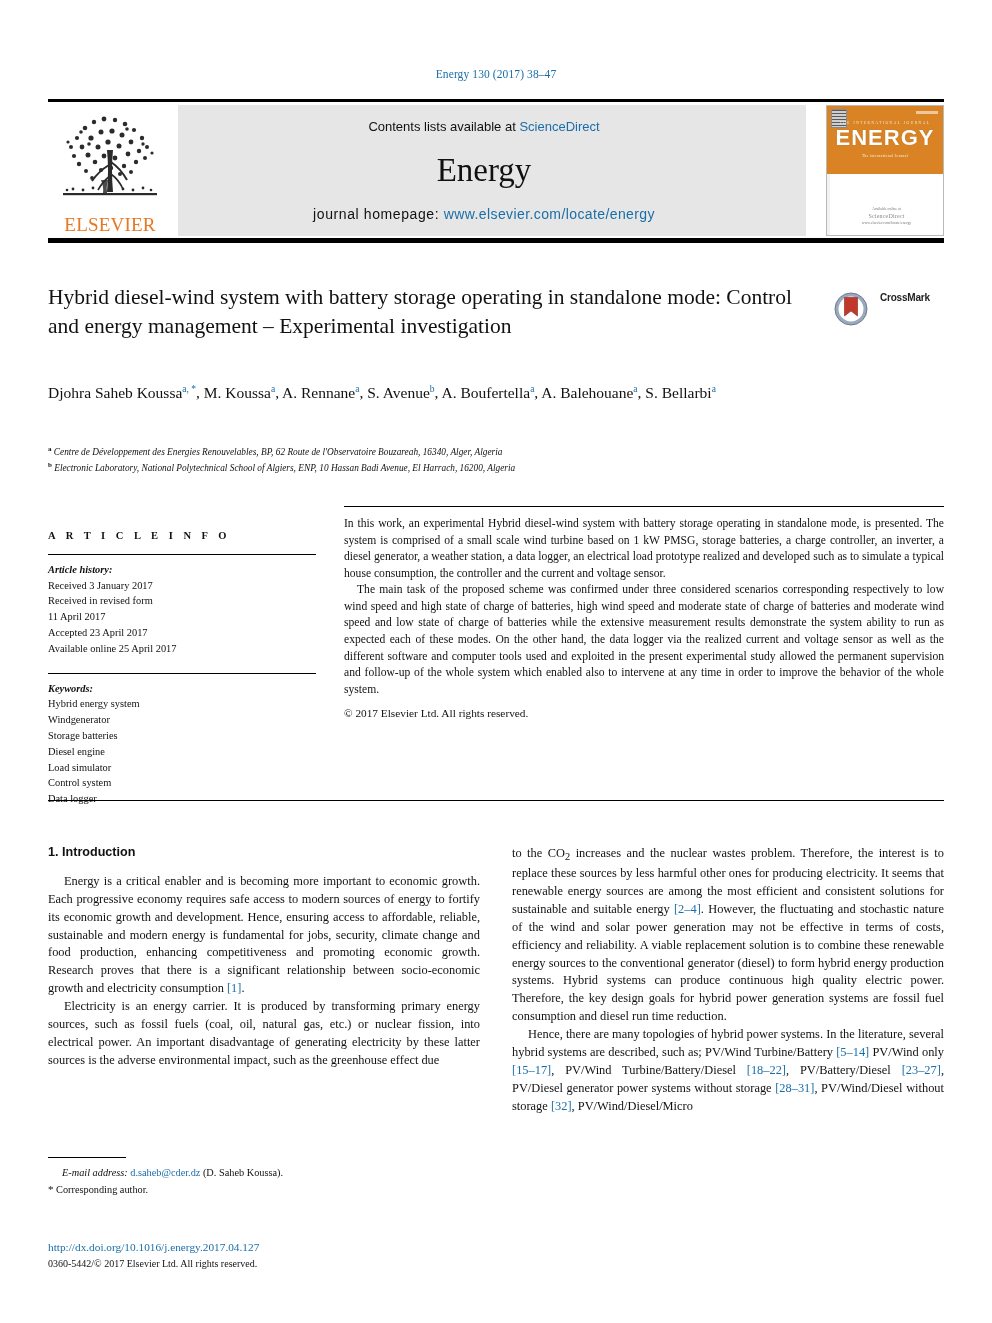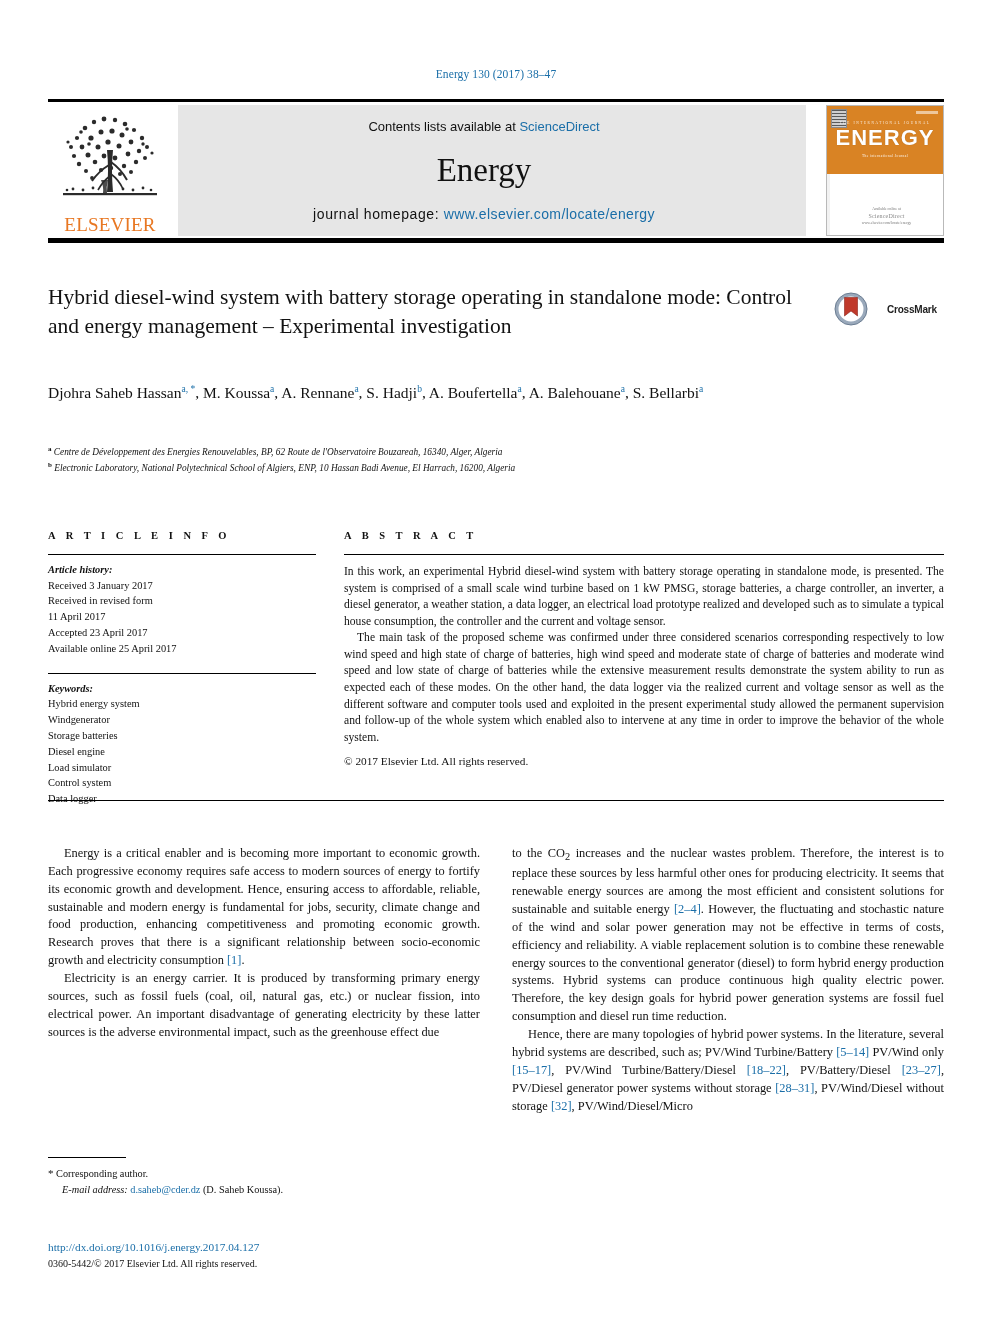--- a/index.html
+++ b/index.html
@@ -202,22 +202,22 @@
     color: #111;
     margin: 0;
     font-weight: normal;
   }
   .crossmark {
     position: absolute;
     top: 292px;
     right: 48px;
     width: 110px;
     display: flex;
-    align-items: center;
-    gap: 19px;
+    align-items: flex-start;
+    gap: 12px;
   }
   .crossmark-label {
     font-family: "Liberation Sans", sans-serif;
     font-size: 10px;
     font-weight: bold;
     color: #222;
     letter-spacing: -0.2px;
   }
 
   
@@ -504,24 +504,24 @@
       <circle cx="17" cy="17" r="16" fill="#9aa9bb"></circle>
       <circle cx="17" cy="17" r="16" fill="none" stroke="#6b7d92" stroke-width="1"></circle>
       <circle cx="17" cy="17" r="12.5" fill="#ffffff"></circle>
       <path d="M10.5 5.5 h13 v18.5 l-6.5 -5 l-6.5 5 z" fill="#c0392b"></path>
       <path d="M10.5 5.5 h13 v18.5 l-6.5 -5 l-6.5 5 z" fill="none" stroke="#8c241a" stroke-width="0.6"></path>
     </svg>
     <span class="crossmark-label">CrossMark</span>
   </div>
 
   <div class="authors">
-    <span>Djohra Saheb Hassan</span><sup>a, *</sup>,
+    <span>Djohra Saheb Koussa</span><sup>a, *</sup>,
     <span>M. Koussa</span><sup>a</sup>,
     <span>A. Rennane</span><sup>a</sup>,
-    <span>S. Hadji</span><sup>b</sup>,
+    <span>S. Avenue</span><sup>b</sup>,
     <span>A. Boufertella</span><sup>a</sup>,
     <span>A. Balehouane</span><sup>a</sup>,
     <span>S. Bellarbi</span><sup>a</sup>
   </div>
 
   <div class="affiliations">
     <div>
       <sup>a</sup>
       <span>Centre de Développement des Energies Renouvelables, BP, 62 Route de l'Observatoire Bouzareah, 16340, Alger, Algeria</span>
     </div>
@@ -548,56 +548,56 @@
       <div class="info-line">Hybrid energy system</div>
       <div class="info-line">Windgenerator</div>
       <div class="info-line">Storage batteries</div>
       <div class="info-line">Diesel engine</div>
       <div class="info-line">Load simulator</div>
       <div class="info-line">Control system</div>
       <div class="info-line">Data logger</div>
     </div>
 
     <div class="col-abs">
-      <div class="sec-head">A B S T R A C T</div>
       <hr class="hr-black-abs">
       <p class="abs-p">In this work, an experimental Hybrid diesel-wind system with battery storage operating in standalone mode, is presented. The system is comprised of a small scale wind turbine based on 1 kW PMSG, storage batteries, a charge controller, an inverter, a diesel generator, a weather station, a data logger, an electrical load prototype realized and developed such as to simulate a typical house consumption, the controller and the current and voltage sensor.</p>
       <p class="abs-p">The main task of the proposed scheme was confirmed under three considered scenarios corresponding respectively to low wind speed and high state of charge of batteries, high wind speed and moderate state of charge of batteries and moderate wind speed and low state of charge of batteries while the extensive measurement results demonstrate the system ability to run as expected each of these modes. On the other hand, the data logger via the realized current and voltage sensor as well as the different software and computer tools used and exploited in the present experimental study allowed the permanent supervision and follow-up of the whole system which enabled also to intervene at any time in order to improve the behavior of the whole system.</p>
       <div class="abs-copy">© 2017 Elsevier Ltd. All rights reserved.</div>
     </div>
 
   </div>
 
   <div class="body-rule"></div>
 
   <div class="body-cols">
 
     <div class="bcol">
+      <h2 class="sec-title">1. Introduction</h2>
       <p class="p indent"><span>Energy is a critical enabler and is becoming more important to economic growth. Each progressive economy requires safe access to modern sources of energy to fortify its economic growth and development. Hence, ensuring access to affordable, reliable, sustainable and modern energy is fundamental for jobs, security, climate change and food production, enhancing competitiveness and promoting economic growth. Research proves that there is a significant relationship between socio-economic growth and electricity consumption </span><span class="ref">[1]</span><span>.</span></p>
       <p class="p indent">Electricity is an energy carrier. It is produced by transforming primary energy sources, such as fossil fuels (coal, oil, natural gas, etc.) or nuclear fission, into electrical power. An important disadvantage of generating electricity by these latter sources is the adverse environmental impact, such as the greenhouse effect due</p>
     </div>
 
     <div class="bcol">
       <p class="p"><span>to the CO</span><sub>2</sub><span> increases and the nuclear wastes problem. Therefore, the interest is to replace these sources by less harmful other ones for producing electricity. It seems that renewable energy sources are among the most efficient and consistent solutions for sustainable and suitable energy </span><span class="ref">[2–4]</span><span>. However, the fluctuating and stochastic nature of the wind and solar power generation may not be effective in terms of costs, efficiency and reliability. A viable replacement solution is to combine these renewable energy sources to the conventional generator (diesel) to form hybrid energy production systems. Hybrid systems can produce continuous high quality electric power. Therefore, the key design goals for hybrid power generation systems are fossil fuel consumption and diesel run time reduction.</span></p>
       <p class="p indent"><span>Hence, there are many topologies of hybrid power systems. In the literature, several hybrid systems are described, such as; PV/Wind Turbine/Battery </span><span class="ref">[5–14]</span><span> PV/Wind only </span><span class="ref">[15–17]</span><span>, PV/Wind Turbine/Battery/Diesel </span><span class="ref">[18–22]</span><span>, PV/Battery/Diesel </span><span class="ref">[23–27]</span><span>, PV/Diesel generator power systems without storage </span><span class="ref">[28–31]</span><span>, PV/Wind/Diesel without storage </span><span class="ref">[32]</span><span>, PV/Wind/Diesel/Micro</span></p>
     </div>
 
   </div>
 
   <div class="footnote">
     <div class="footnote-rule"></div>
-    <div class="fn-line">
-      <span class="fn-star">*</span>
-      <span>Corresponding author.</span>
-    </div>
     <div class="fn-line" style="padding-left:14px;">
       <span class="fn-email-label">E-mail address:</span>
       <span class="fn-link">d.saheb@cder.dz</span>
       <span>(D. Saheb Koussa).</span>
     </div>
+    <div class="fn-line">
+      <span class="fn-star">*</span>
+      <span>Corresponding author.</span>
+    </div>
   </div>
 
   <div class="page-footer">
     <div class="doi-line">http://dx.doi.org/10.1016/j.energy.2017.04.127</div>
     <div class="issn-line">0360-5442/© 2017 Elsevier Ltd. All rights reserved.</div>
   </div>
 
 </div>
 
 </body></html>

